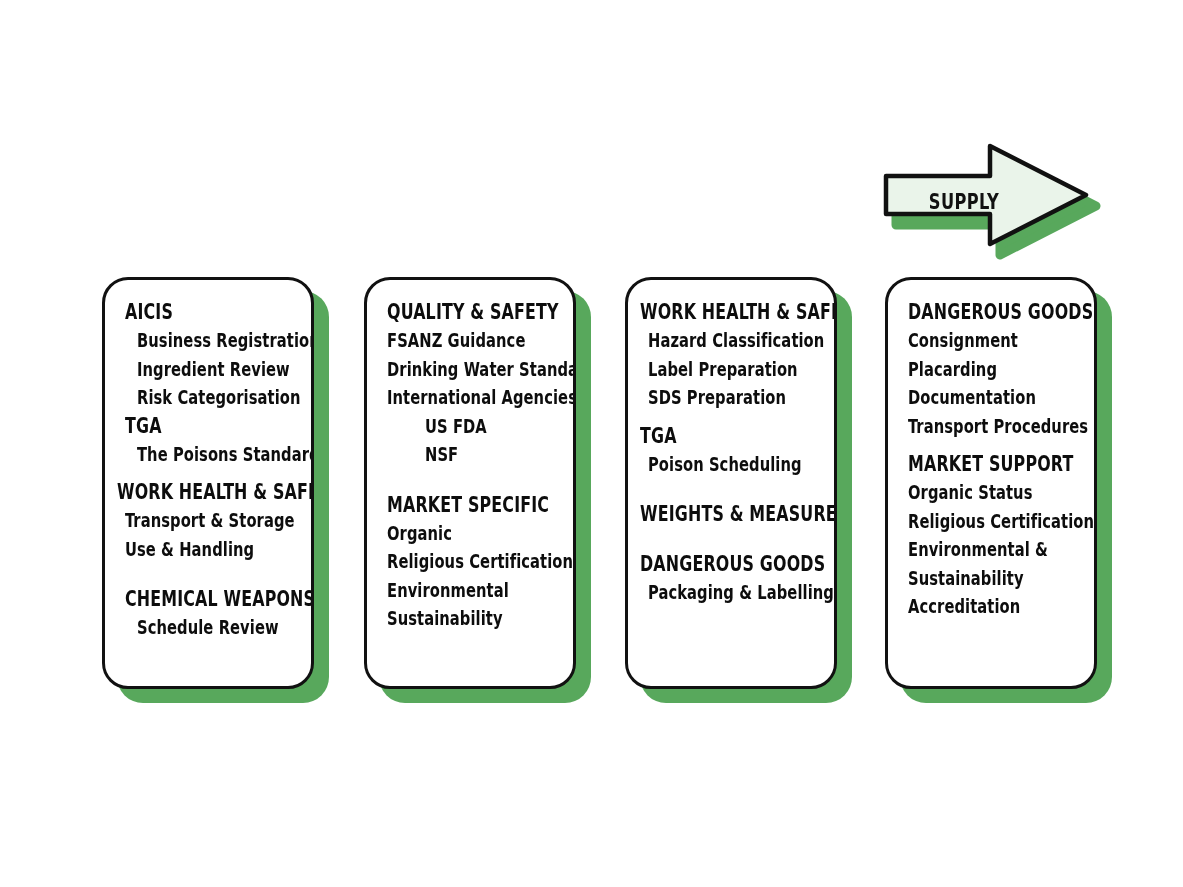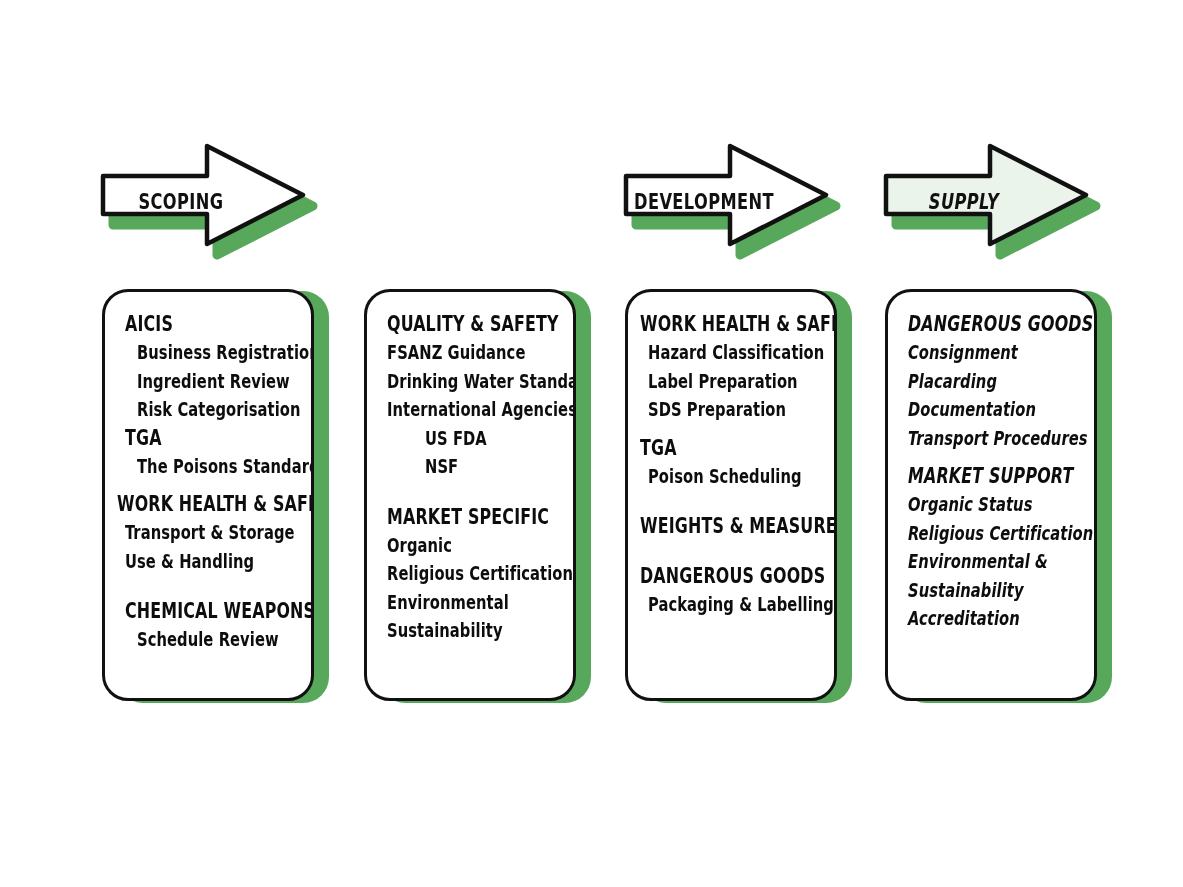--- a/index.html
+++ b/index.html
@@ -26,21 +26,21 @@
   
   .column {
     position: absolute;
     top: 0;
     width: 240px;
     height: 887px;
   }
   .col-0 { left: 95px;  }
   .col-1 { left: 357px; }
   .col-2 { left: 618px; }
-  .col-3 { left: 878px; font-style: italic; }
+  .col-3 { left: 878px; }
 
   
   .arrow-wrap {
     position: absolute;
     left: 0;
     top: 138px;
     width: 236px;
     height: 120px;
   }
   .arrow-svg {
@@ -82,21 +82,21 @@
     position: absolute;
     left: 15px;
     top: 14px;
     width: 212px;
     height: 412px;
     background: #58a85c;
     border-radius: 26px;
   }
   .card {
     position: absolute;
-    left: 0; top: 12px;
+    left: 0; top: 0;
     width: 212px;
     height: 412px;
     background: #ffffff;
     border: 3.5px solid #111111;
     border-radius: 26px;
     box-sizing: border-box;
     overflow: hidden;
   }
   .card-inner {
     padding: 18px 10px 10px 12px;
@@ -127,27 +127,20 @@
   .ind-2 { margin-left: 20px; }
   .ind-3 { margin-left: 46px; }
   .gap-top { margin-top: 22px; }
   .gap-top-sm { margin-top: 10px; }
 </style>
 </head>
 <body>
 
 <div id="canvas">
     <div class="column col-0">
-      <div class="arrow-wrap">
-        <svg class="arrow-svg" viewBox="0 0 236 120">
-          <path d="M 8,38 L 112,38 L 112,8 L 208,57 L 112,106 L 112,76 L 8,76 Z" fill="#58a85c" stroke="#58a85c" stroke-width="9" stroke-linejoin="round" transform="translate(10,11)"></path>
-          <path d="M 8,38 L 112,38 L 112,8 L 208,57 L 112,106 L 112,76 L 8,76 Z" fill="#ffffff" stroke="#111111" stroke-width="4.5" stroke-linejoin="round"></path>
-        </svg>
-        <div class="arrow-label">SCOPING</div>
-      </div>
       <div class="card-wrap">
         <div class="card-shadow" style="background: rgb(88, 168, 92);"></div>
         <div class="card" style="border-color: rgb(17, 17, 17);">
           <div class="card-inner">
             <div class="line head ind-1" style="color: rgb(13, 13, 13);">AICIS</div>
             <div class="line item ind-2" style="color: rgb(13, 13, 13);">Business Registration</div>
             <div class="line item ind-2" style="color: rgb(13, 13, 13);">Ingredient Review</div>
             <div class="line item ind-2" style="color: rgb(13, 13, 13);">Risk Categorisation</div>
             <div class="line head ind-1" style="color: rgb(13, 13, 13);">TGA</div>
             <div class="line item ind-2" style="color: rgb(13, 13, 13);">The Poisons Standard</div>
@@ -174,27 +167,20 @@
             <div class="line head ind-1 gap-top" style="color: rgb(13, 13, 13);">MARKET SPECIFIC</div>
             <div class="line item ind-1" style="color: rgb(13, 13, 13);">Organic</div>
             <div class="line item ind-1" style="color: rgb(13, 13, 13);">Religious Certification</div>
             <div class="line item ind-1" style="color: rgb(13, 13, 13);">Environmental</div>
             <div class="line item ind-1" style="color: rgb(13, 13, 13);">Sustainability</div>
           </div>
         </div>
       </div>
     </div>
     <div class="column col-2">
-      <div class="arrow-wrap">
-        <svg class="arrow-svg" viewBox="0 0 236 120">
-          <path d="M 8,38 L 112,38 L 112,8 L 208,57 L 112,106 L 112,76 L 8,76 Z" fill="#58a85c" stroke="#58a85c" stroke-width="9" stroke-linejoin="round" transform="translate(10,11)"></path>
-          <path d="M 8,38 L 112,38 L 112,8 L 208,57 L 112,106 L 112,76 L 8,76 Z" fill="#ffffff" stroke="#111111" stroke-width="4.5" stroke-linejoin="round"></path>
-        </svg>
-        <div class="arrow-label">DEVELOPMENT</div>
-      </div>
       <div class="card-wrap">
         <div class="card-shadow" style="background: rgb(88, 168, 92);"></div>
         <div class="card" style="border-color: rgb(17, 17, 17);">
           <div class="card-inner">
             <div class="line head ind-0" style="color: rgb(13, 13, 13);">WORK HEALTH &amp; SAFETY</div>
             <div class="line item ind-1" style="color: rgb(13, 13, 13);">Hazard Classification</div>
             <div class="line item ind-1" style="color: rgb(13, 13, 13);">Label Preparation</div>
             <div class="line item ind-1" style="color: rgb(13, 13, 13);">SDS Preparation</div>
             <div class="line head ind-0 gap-top-sm" style="color: rgb(13, 13, 13);">TGA</div>
             <div class="line item ind-1" style="color: rgb(13, 13, 13);">Poison Scheduling</div>

